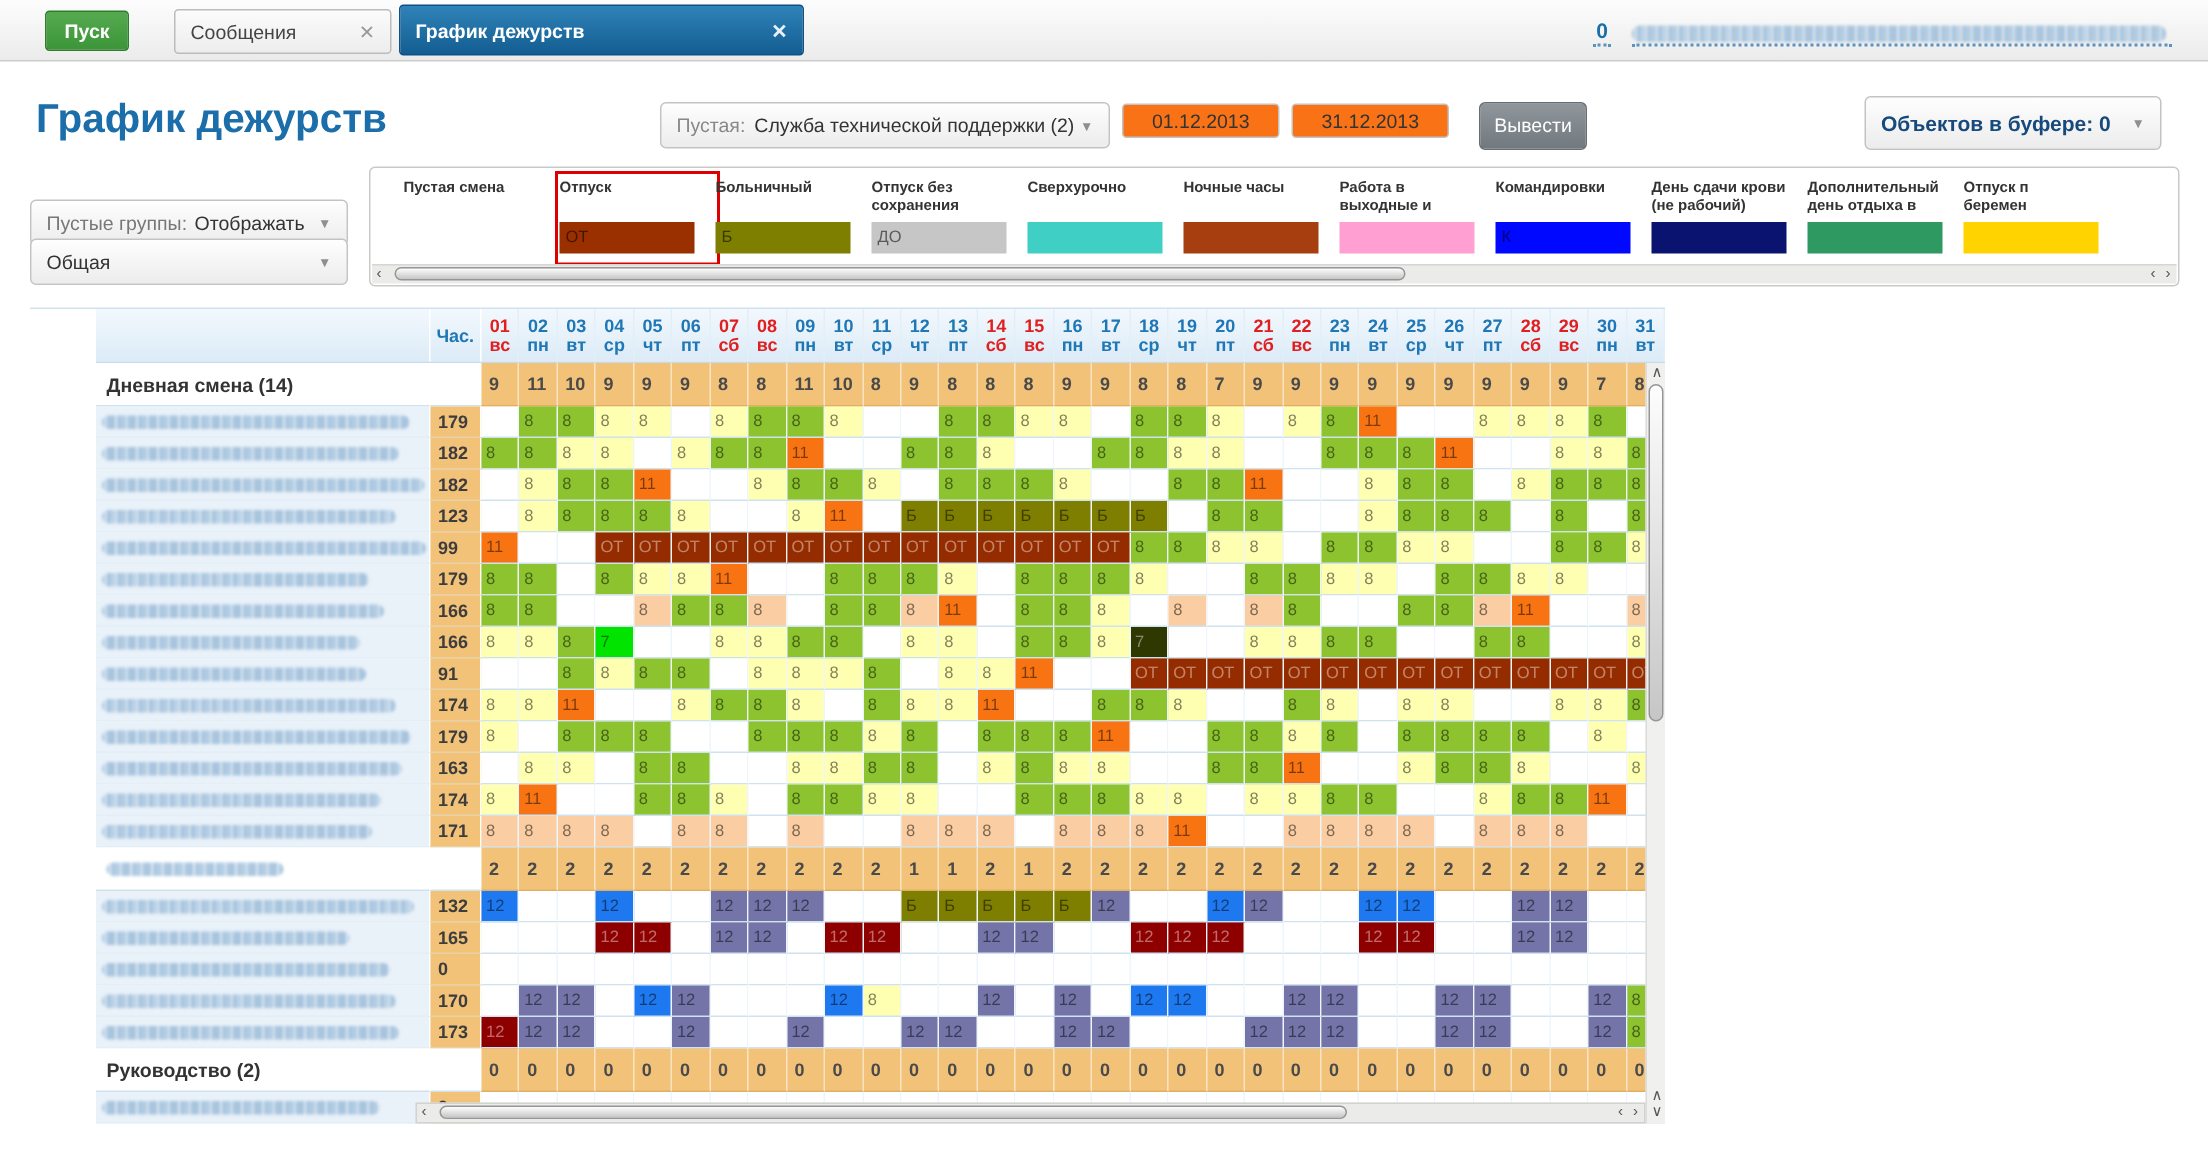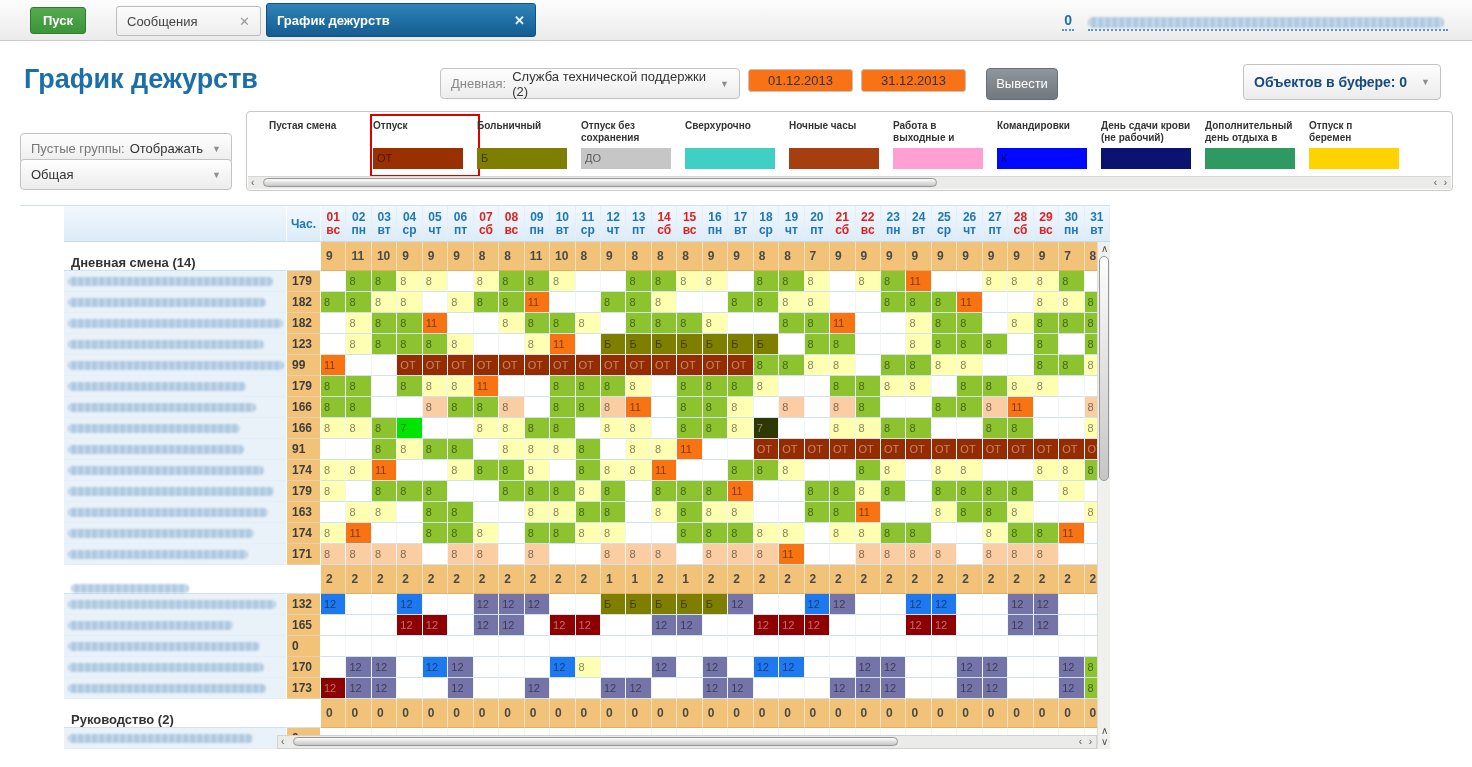--- a/index.html
+++ b/index.html
@@ -81,21 +81,21 @@
 
   .ghead { height:36px; background:linear-gradient(#f2f8fd,#dcebf7); border-bottom:1px solid #c5dcee; }
   .ghead .ncell, .ghead .hcell { border-bottom:none; background:transparent; }
   .hd-hours { font-weight:bold; color:#1f77b5; font-size:12px; text-align:center; line-height:36px; }
   .dayh { display:flex; flex-direction:column; align-items:center; justify-content:center;
     font-weight:bold; font-size:12px; line-height:13px; color:#1f77b5;
     border-right:1px solid #e3eff8; }
   .dayh.we { color:#e02020; }
 
   .srow { height:29px; }
-  .gname { background:#fff; display:flex; align-items:flex-end; padding-left:7px;
+  .gname { background:#fff; display:flex; align-items:center; padding-left:7px;
     font-weight:bold; color:#333; border-bottom:1px solid #cfe2f0; cursor:pointer; }
   .ghours { background:#fff; border-bottom:1px solid #cfe2f0; }
   .tc { background:#f2c279; border-right:1px solid rgba(255,255,255,.55);
     border-bottom:1px solid #e0af63; font-weight:bold; font-size:12px; color:#4a4a4a;
     padding-left:5px; line-height:28px; }
 
   .erow { height:21px; }
   .ename { background:#e9f1f9; display:flex; align-items:center; padding-left:4px; cursor:pointer; }
   .ehours { background:#f2c279; font-weight:bold; font-size:12px; color:#3d3d3d;
     padding-left:5px; line-height:20px; }
@@ -132,21 +132,21 @@
     <span class="counter">0</span>
     <span class="blurlink">
         <span class="blur" style="width:356px;height:11px"></span>
       </span>
   </div>
 </div>
 
 <div class="title">График дежурств</div>
 
 <div class="select sel-group">
-  <span class="lab">Дневная:</span>
+  <span class="lab">Пустая:</span>
   <span>Служба технической поддержки (2)</span>
   <span class="arr">▼</span>
 </div>
 <div class="dinput d1">01.12.2013</div>
 <div class="dinput d2">31.12.2013</div>
 <div class="btn-out">Вывести</div>
 <div class="select sel-buffer">
   <span>Объектов в буфере: 0</span>
   <span class="arr">▼</span>
 </div>

